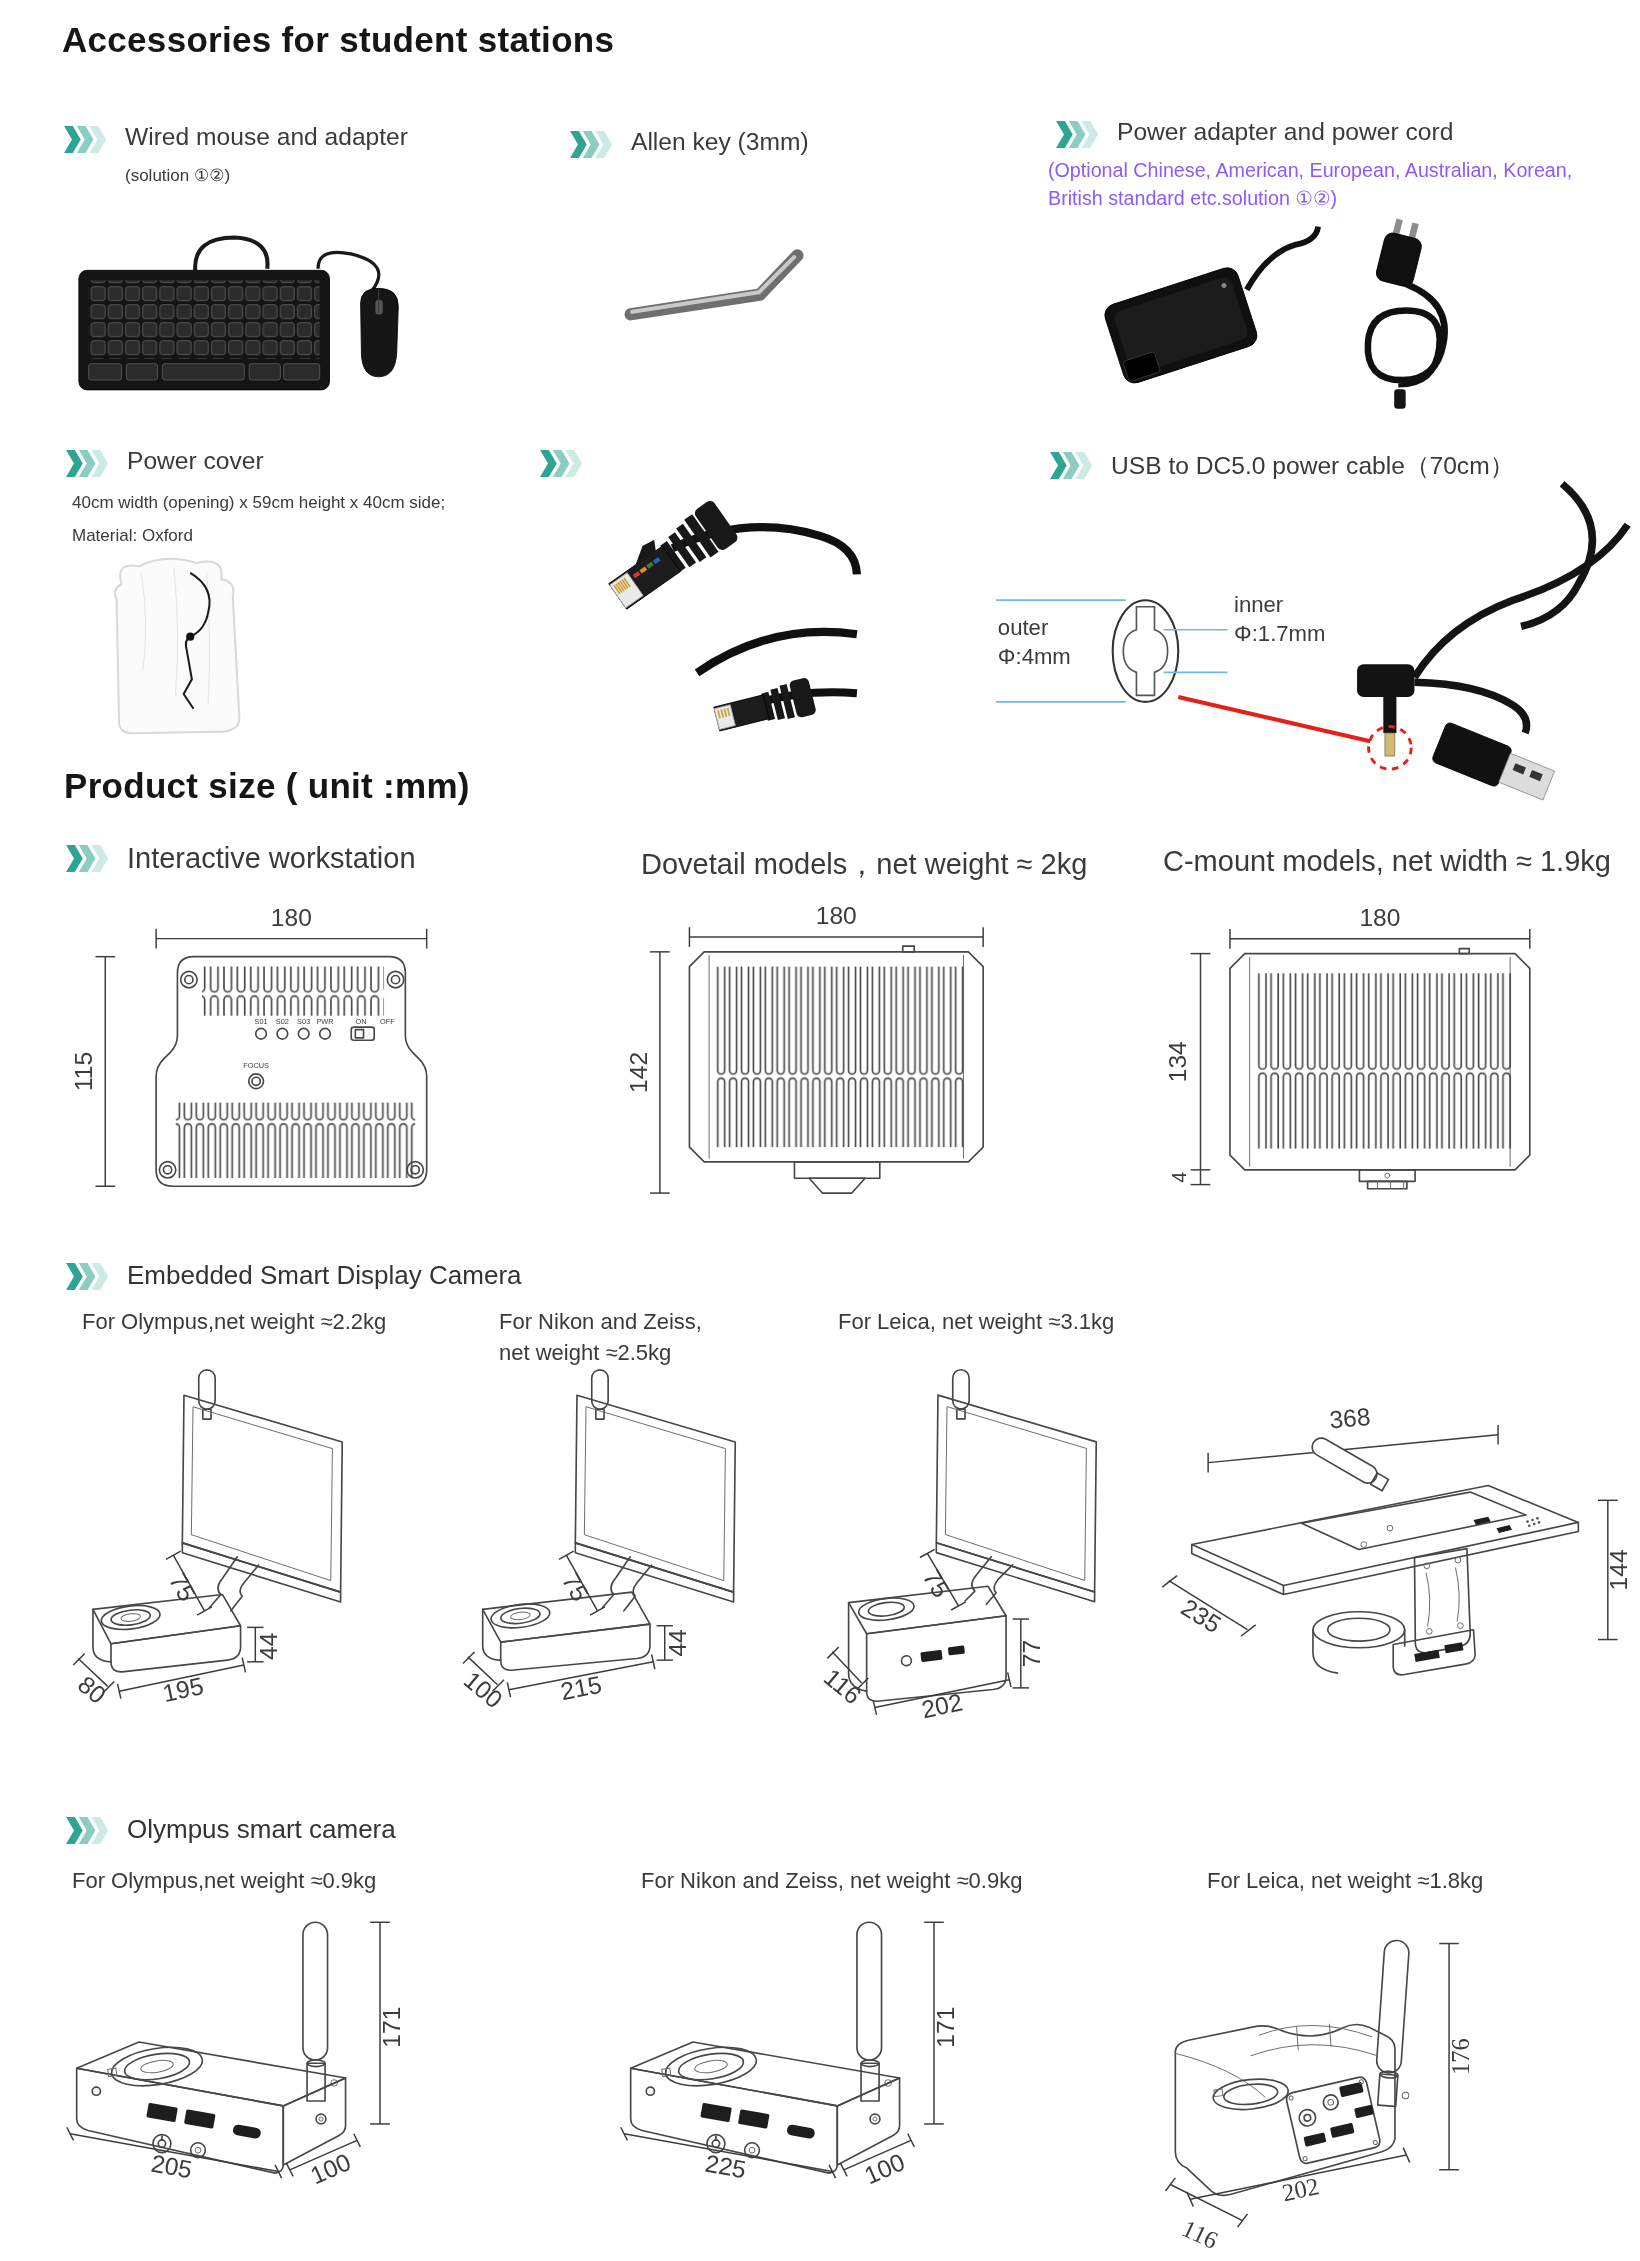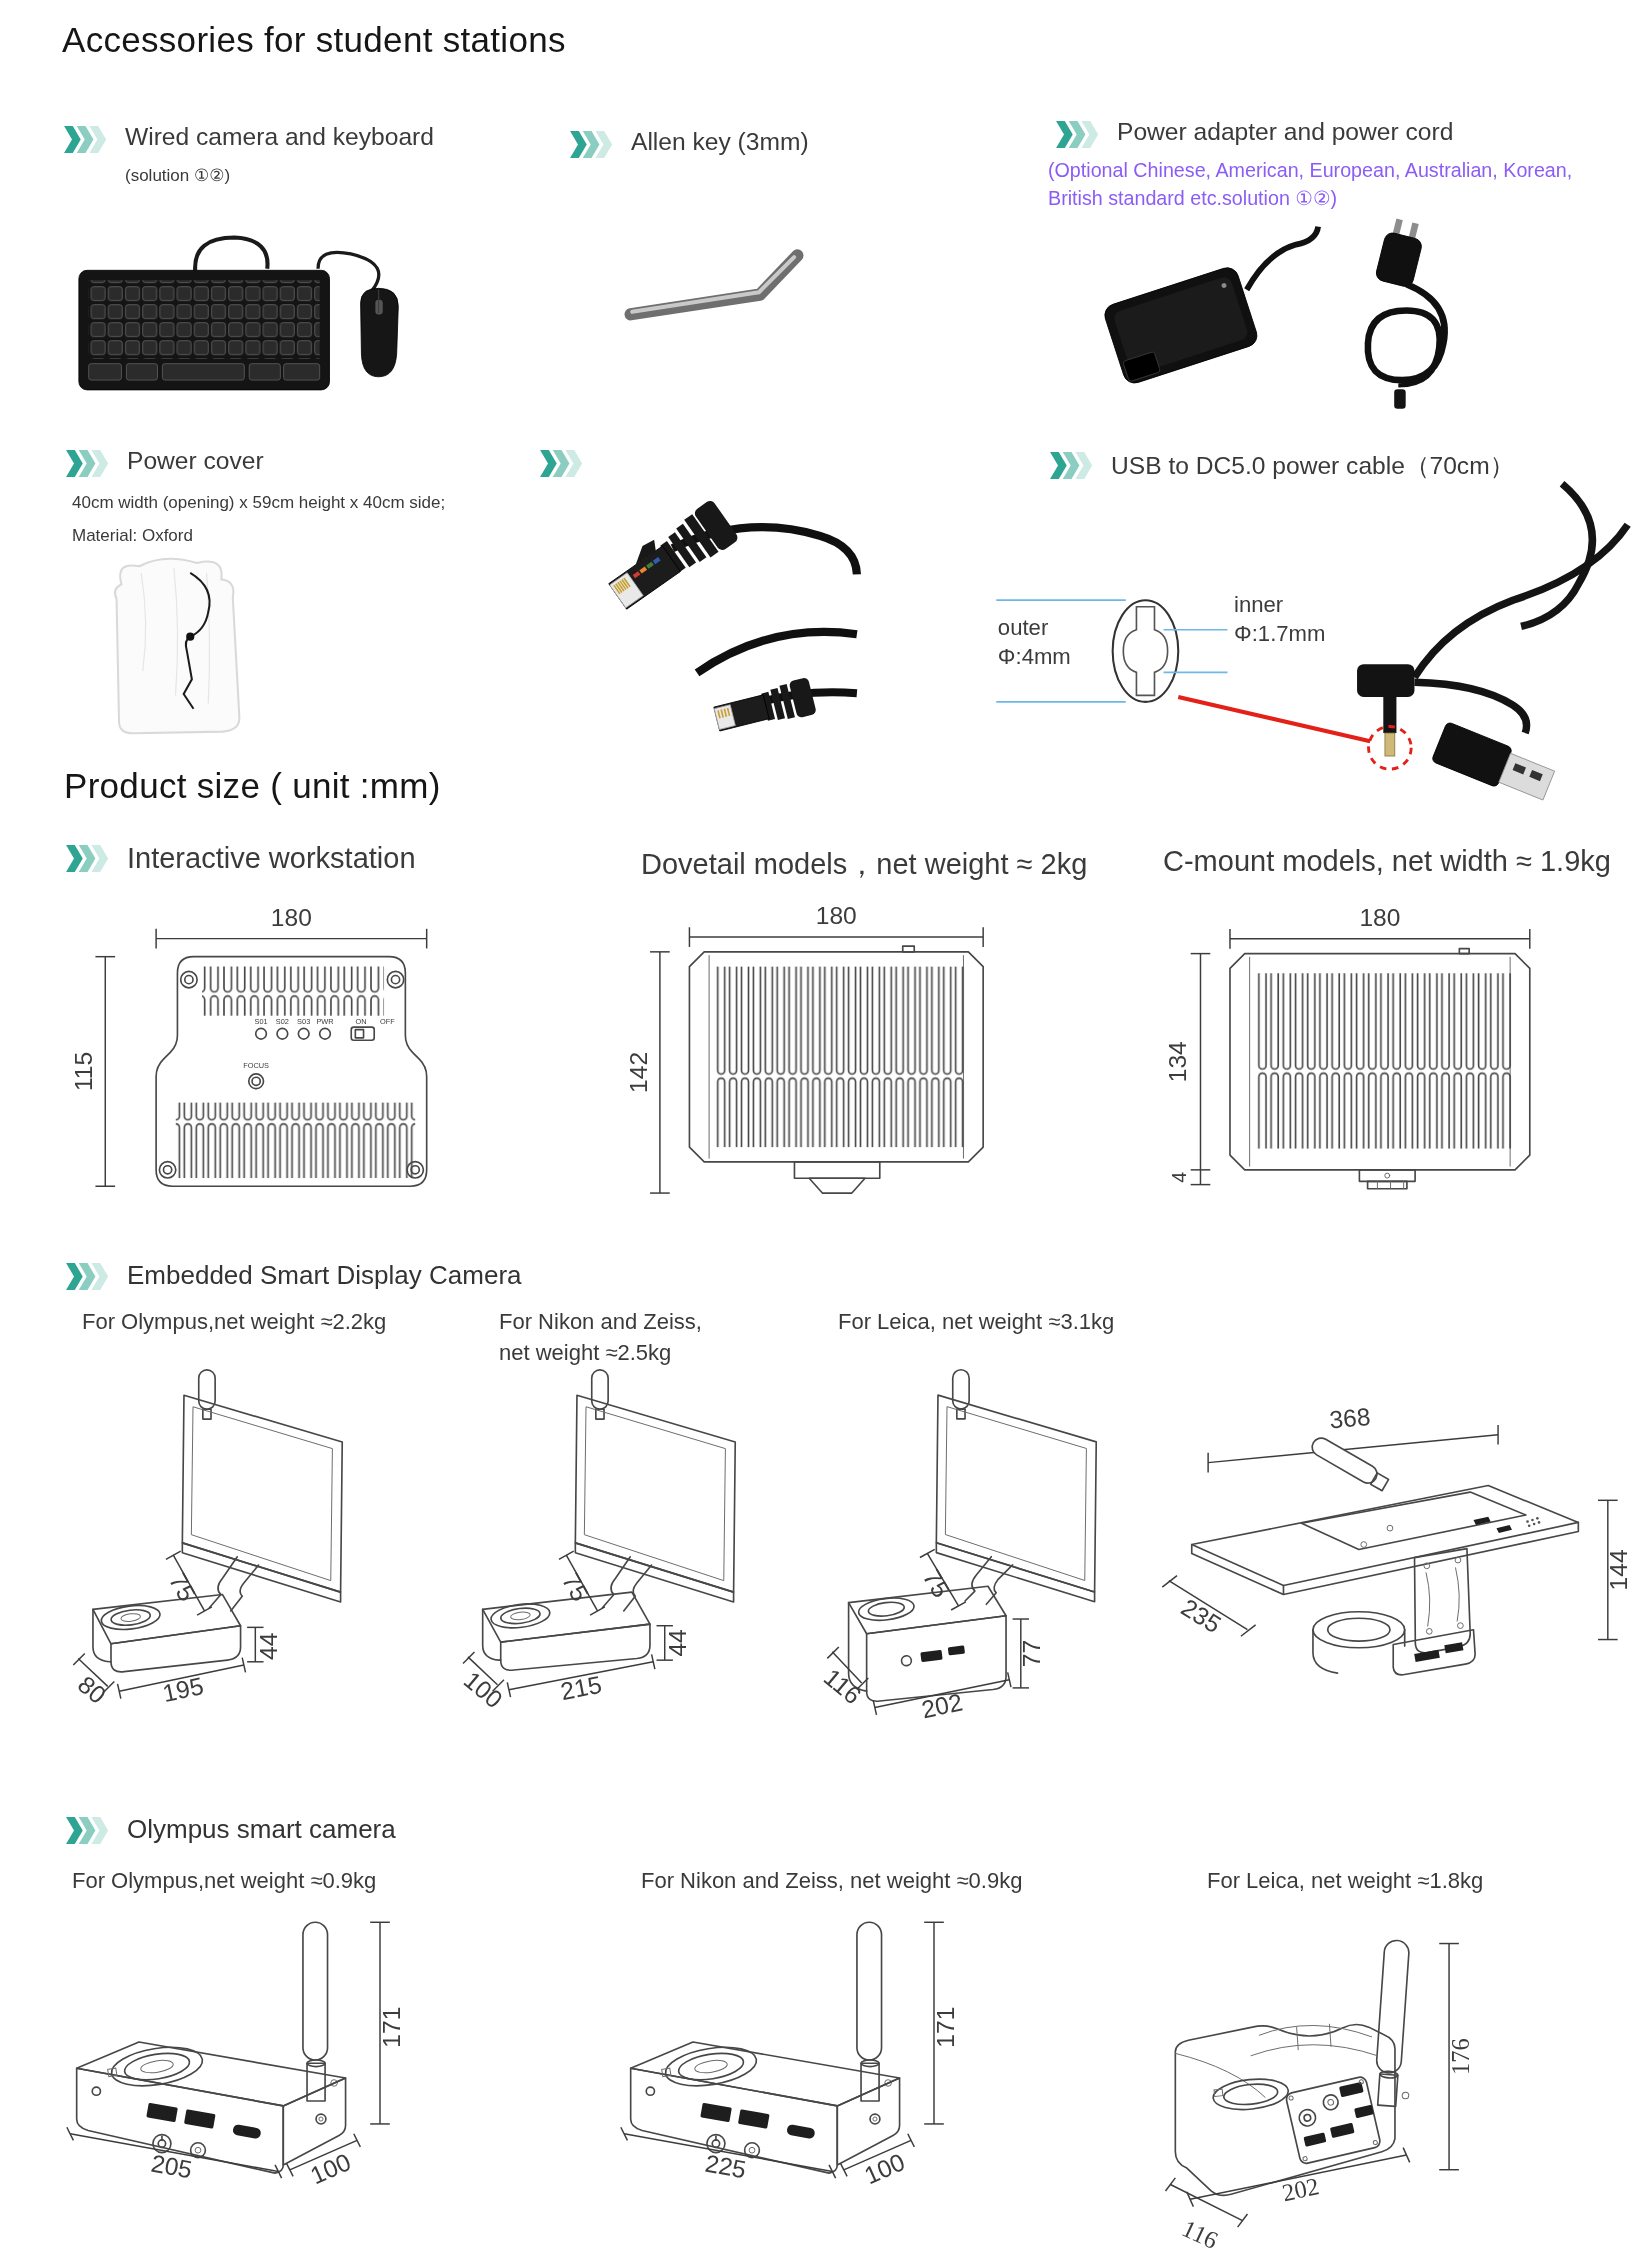--- a/index.html
+++ b/index.html
@@ -1,19 +1,19 @@
 <!DOCTYPE html>
 <html style="font-size:13px"><head>
 <meta charset="utf-8">
 <style>
   html,body{margin:0;padding:0}
   body{width:1640px;height:2261px;background:#fff;position:relative;
        font-family:"Liberation Sans",sans-serif;color:#3a3a3a}
   .abs{position:absolute}
-  .h1{font-size:35px;color:#161616;font-weight:400;letter-spacing:0.3px}
+  .h1{font-size:35px;color:#161616;font-weight:700;letter-spacing:0.3px}
   .item{display:flex;align-items:flex-start;gap:18px}
   .col{display:flex;flex-direction:column;gap:8.2px}
   .t32{font-size:26px;color:#333}
   .t30{font-size:24.6px;color:#3a3a3a}
   .t28{font-size:29px;color:#3a3a3a}
   .t27{font-size:22px;color:#3a3a3a}
   .t25{font-size:17px;color:#3a3a3a;line-height:33px}
   .t24{font-size:19.7px;color:#8b5cf6;line-height:28px}
   .chev{flex:0 0 auto;margin-top:2.5px}
   svg{overflow:visible}
@@ -39,21 +39,21 @@
   </defs>
 </svg>
 
 <div class="abs h1" style="left:62px;top:19.7px">Accessories for student stations</div>
 
 <div class="abs item" style="left:64px;top:123px">
   <svg class="chev" width="43" height="27" viewBox="0 0 54 34">
       <use href="#chev"></use>
     </svg>
   <div class="col">
-    <div class="t30">Wired camera and keyboard</div>
+    <div class="t30">Wired mouse and adapter</div>
     <div class="t25">(solution ①②)</div>
   </div>
 </div>
 
 <div class="abs item" style="left:570px;top:128px">
   <svg class="chev" width="43" height="27" viewBox="0 0 54 34">
       <use href="#chev"></use>
     </svg>
   <div class="t30">Allen key (3mm)</div>
 </div>

